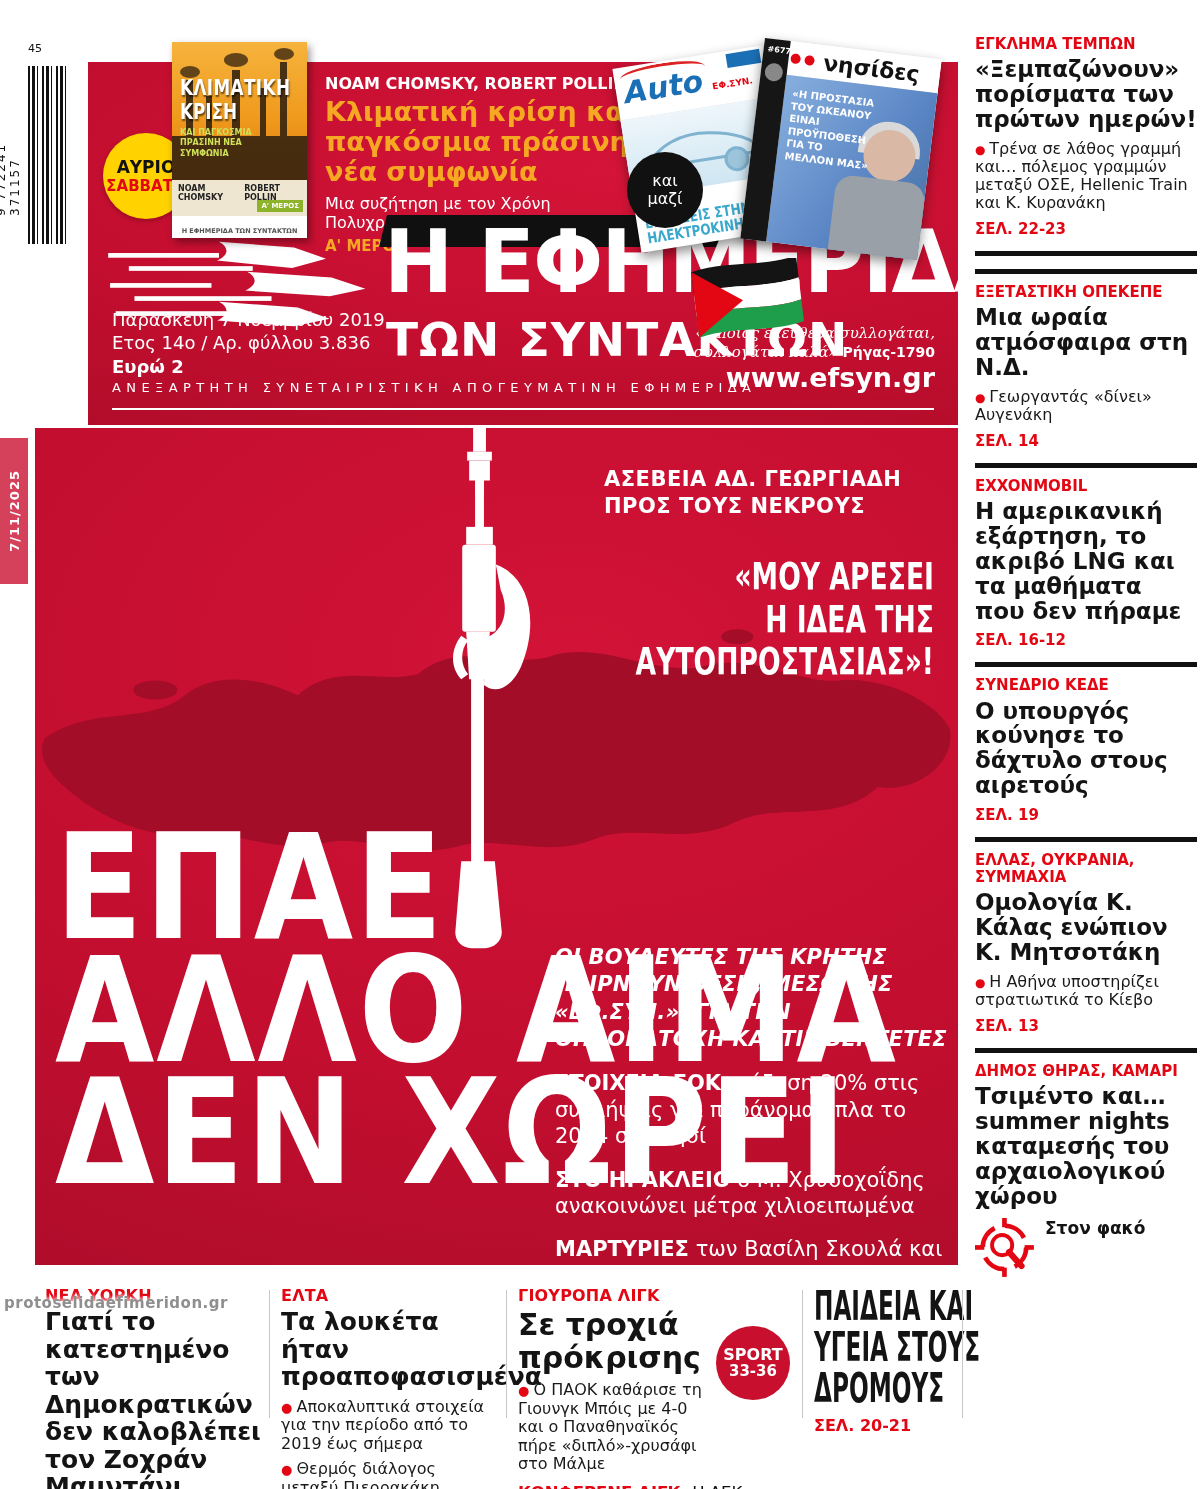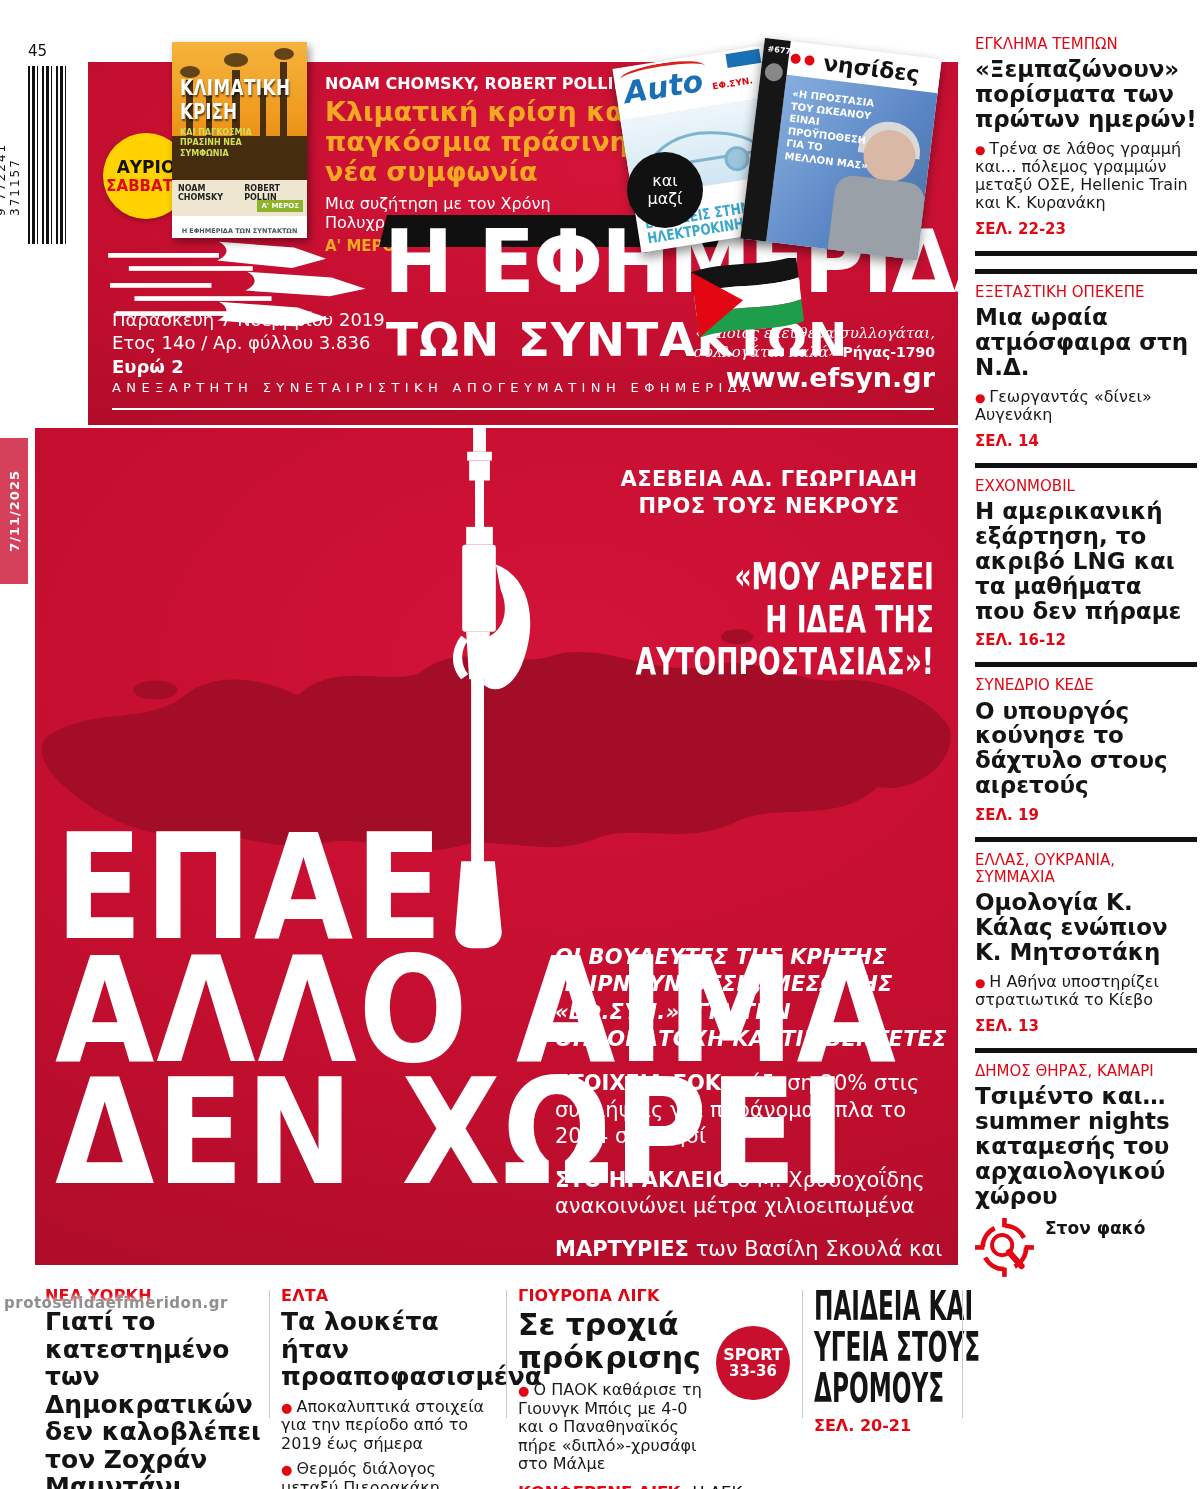--- a/index.html
+++ b/index.html
@@ -9,21 +9,21 @@
   .abs{position:absolute;}
   .kick{color:#e30613;font-weight:bold;font-size:16px;letter-spacing:.2px;}
   .pg{color:#e30613;font-weight:bold;font-size:16px;}
   .bullet{font-size:16px;line-height:1.16;color:#1a1a1a;margin-top:7px;}
   .bullet::before{content:"● ";color:#e30613;font-size:13px;}
   .cond{display:inline-block;transform:scaleX(.58);transform-origin:left top;width:172%;}
   
   .bc-num{position:absolute;left:-62px;top:78px;transform:rotate(-90deg);font-size:12px;letter-spacing:2px;color:#111;}
   .bc-bars{position:absolute;left:24px;top:8px;width:38px;height:178px;
      background:repeating-linear-gradient(90deg,#111 0 2px,#fff 2px 4px,#111 4px 7px,#fff 7px 9px,#111 9px 10px,#fff 10px 14px);}
-  .bc-small{position:absolute;left:24px;top:-16px;font-size:15px;color:#111;}
+  .bc-small{position:absolute;left:24px;top:-16px;font-size:11px;color:#111;}
   
   .band{left:88px;top:62px;width:870px;height:363px;
         background:radial-gradient(120% 95% at 60% 30%,#d41438 0%,#c30e2f 55%,#ab0c28 100%);}
   .blackstrip{left:295px;top:153px;width:356px;height:32px;background:#101010;transform:skewX(-14deg);}
   .mh-title1{left:296px;top:156px;font-size:88px;font-weight:bold;color:#fff;line-height:1;
              letter-spacing:-2px;transform:scaleX(.94);transform-origin:left top;white-space:nowrap;}
   .mh-title2{left:298px;top:250px;font-size:47px;font-weight:bold;color:#fff;letter-spacing:1px;white-space:nowrap;}
   .mh-date{left:24px;top:246px;color:#fff;font-size:18px;line-height:1.3;}
   .mh-date .b{font-weight:bold;}
   .mh-motto{right:23px;top:262px;text-align:right;color:#fff;font-size:15px;line-height:1.25;
@@ -79,33 +79,33 @@
   .mag-nis .body2{position:absolute;right:0px;top:92px;width:90px;height:80px;border-radius:18px 18px 0 0;background:#9aa0a8;}
   .mag-nis .headline{position:absolute;left:8px;top:12px;width:86px;color:#fff;font-weight:bold;font-size:10px;line-height:1.25;}
   
   .side-tab{left:0;top:438px;width:28px;height:146px;background:#d5405a;display:flex;align-items:center;justify-content:center;}
   .side-tab span{writing-mode:vertical-rl;transform:rotate(180deg);color:#fff;font-weight:bold;font-size:13px;letter-spacing:1px;}
   
   .main{left:35px;top:428px;width:923px;height:837px;
         background:radial-gradient(130% 95% at 58% 28%,#d21337 0%,#c30e2f 52%,#a90c29 100%);overflow:hidden;}
   .crete{position:absolute;left:0;top:150px;width:100%;height:320px;}
   .rifle{position:absolute;left:330px;top:0px;width:232px;height:534px;}
-  .mn-kick{position:absolute;right:24px;top:38px;width:330px;text-align:center;color:#fff;
+  .mn-kick{position:absolute;right:24px;top:38px;width:330px;text-align:left;color:#fff;
            font-size:21px;font-weight:bold;line-height:1.3;letter-spacing:.5px;}
   .mn-quote{position:absolute;right:24px;top:128px;width:480px;text-align:right;color:#fff;
             font-size:37px;font-weight:bold;line-height:1.15;transform:scaleX(.72);transform-origin:right top;white-space:nowrap;}
   .mn-head{position:absolute;left:20px;top:398px;color:#fff;font-weight:bold;font-size:146px;line-height:.84;
            letter-spacing:2px;transform:scaleX(.88);transform-origin:left top;white-space:nowrap;}
   .mn-deck{position:absolute;left:520px;top:516px;width:392px;color:#fff;}
   .mn-deck .deck{font-size:21px;font-weight:bold;line-height:1.3;letter-spacing:.2px;font-style:italic;}
   .mn-deck .fact{font-size:21px;line-height:1.26;margin-top:17px;}
   .mn-deck .fact b{font-weight:bold;}
   
   .sidebar{left:975px;top:36px;width:222px;}
-  .sb-kick{color:#e30613;font-weight:normal;font-size:15px;line-height:1.15;}
+  .sb-kick{color:#e30613;font-weight:bold;font-size:15px;line-height:1.15;}
   .sb-h{font-size:23px;font-weight:bold;line-height:1.08;color:#141414;margin-top:4px;}
   .sb-h.big{font-size:40px;line-height:.98;margin-top:6px;}
   .sb-pg{color:#e30613;font-weight:bold;font-size:15px;margin-top:8px;}
   .sb-rule{height:5px;background:#111;margin:13px 0 10px 0;}
   .sb-bullet{font-size:16px;line-height:1.13;margin-top:8px;color:#1a1a1a;}
   .sb-bullet::before{content:"● ";color:#e30613;font-size:12px;}
   .lens-row{display:flex;align-items:flex-start;margin-top:10px;gap:8px;}
   .lens-txt{font-size:17px;font-weight:bold;line-height:1.2;color:#141414;}
   
   .bottom{left:0;top:1276px;width:975px;height:213px;}

